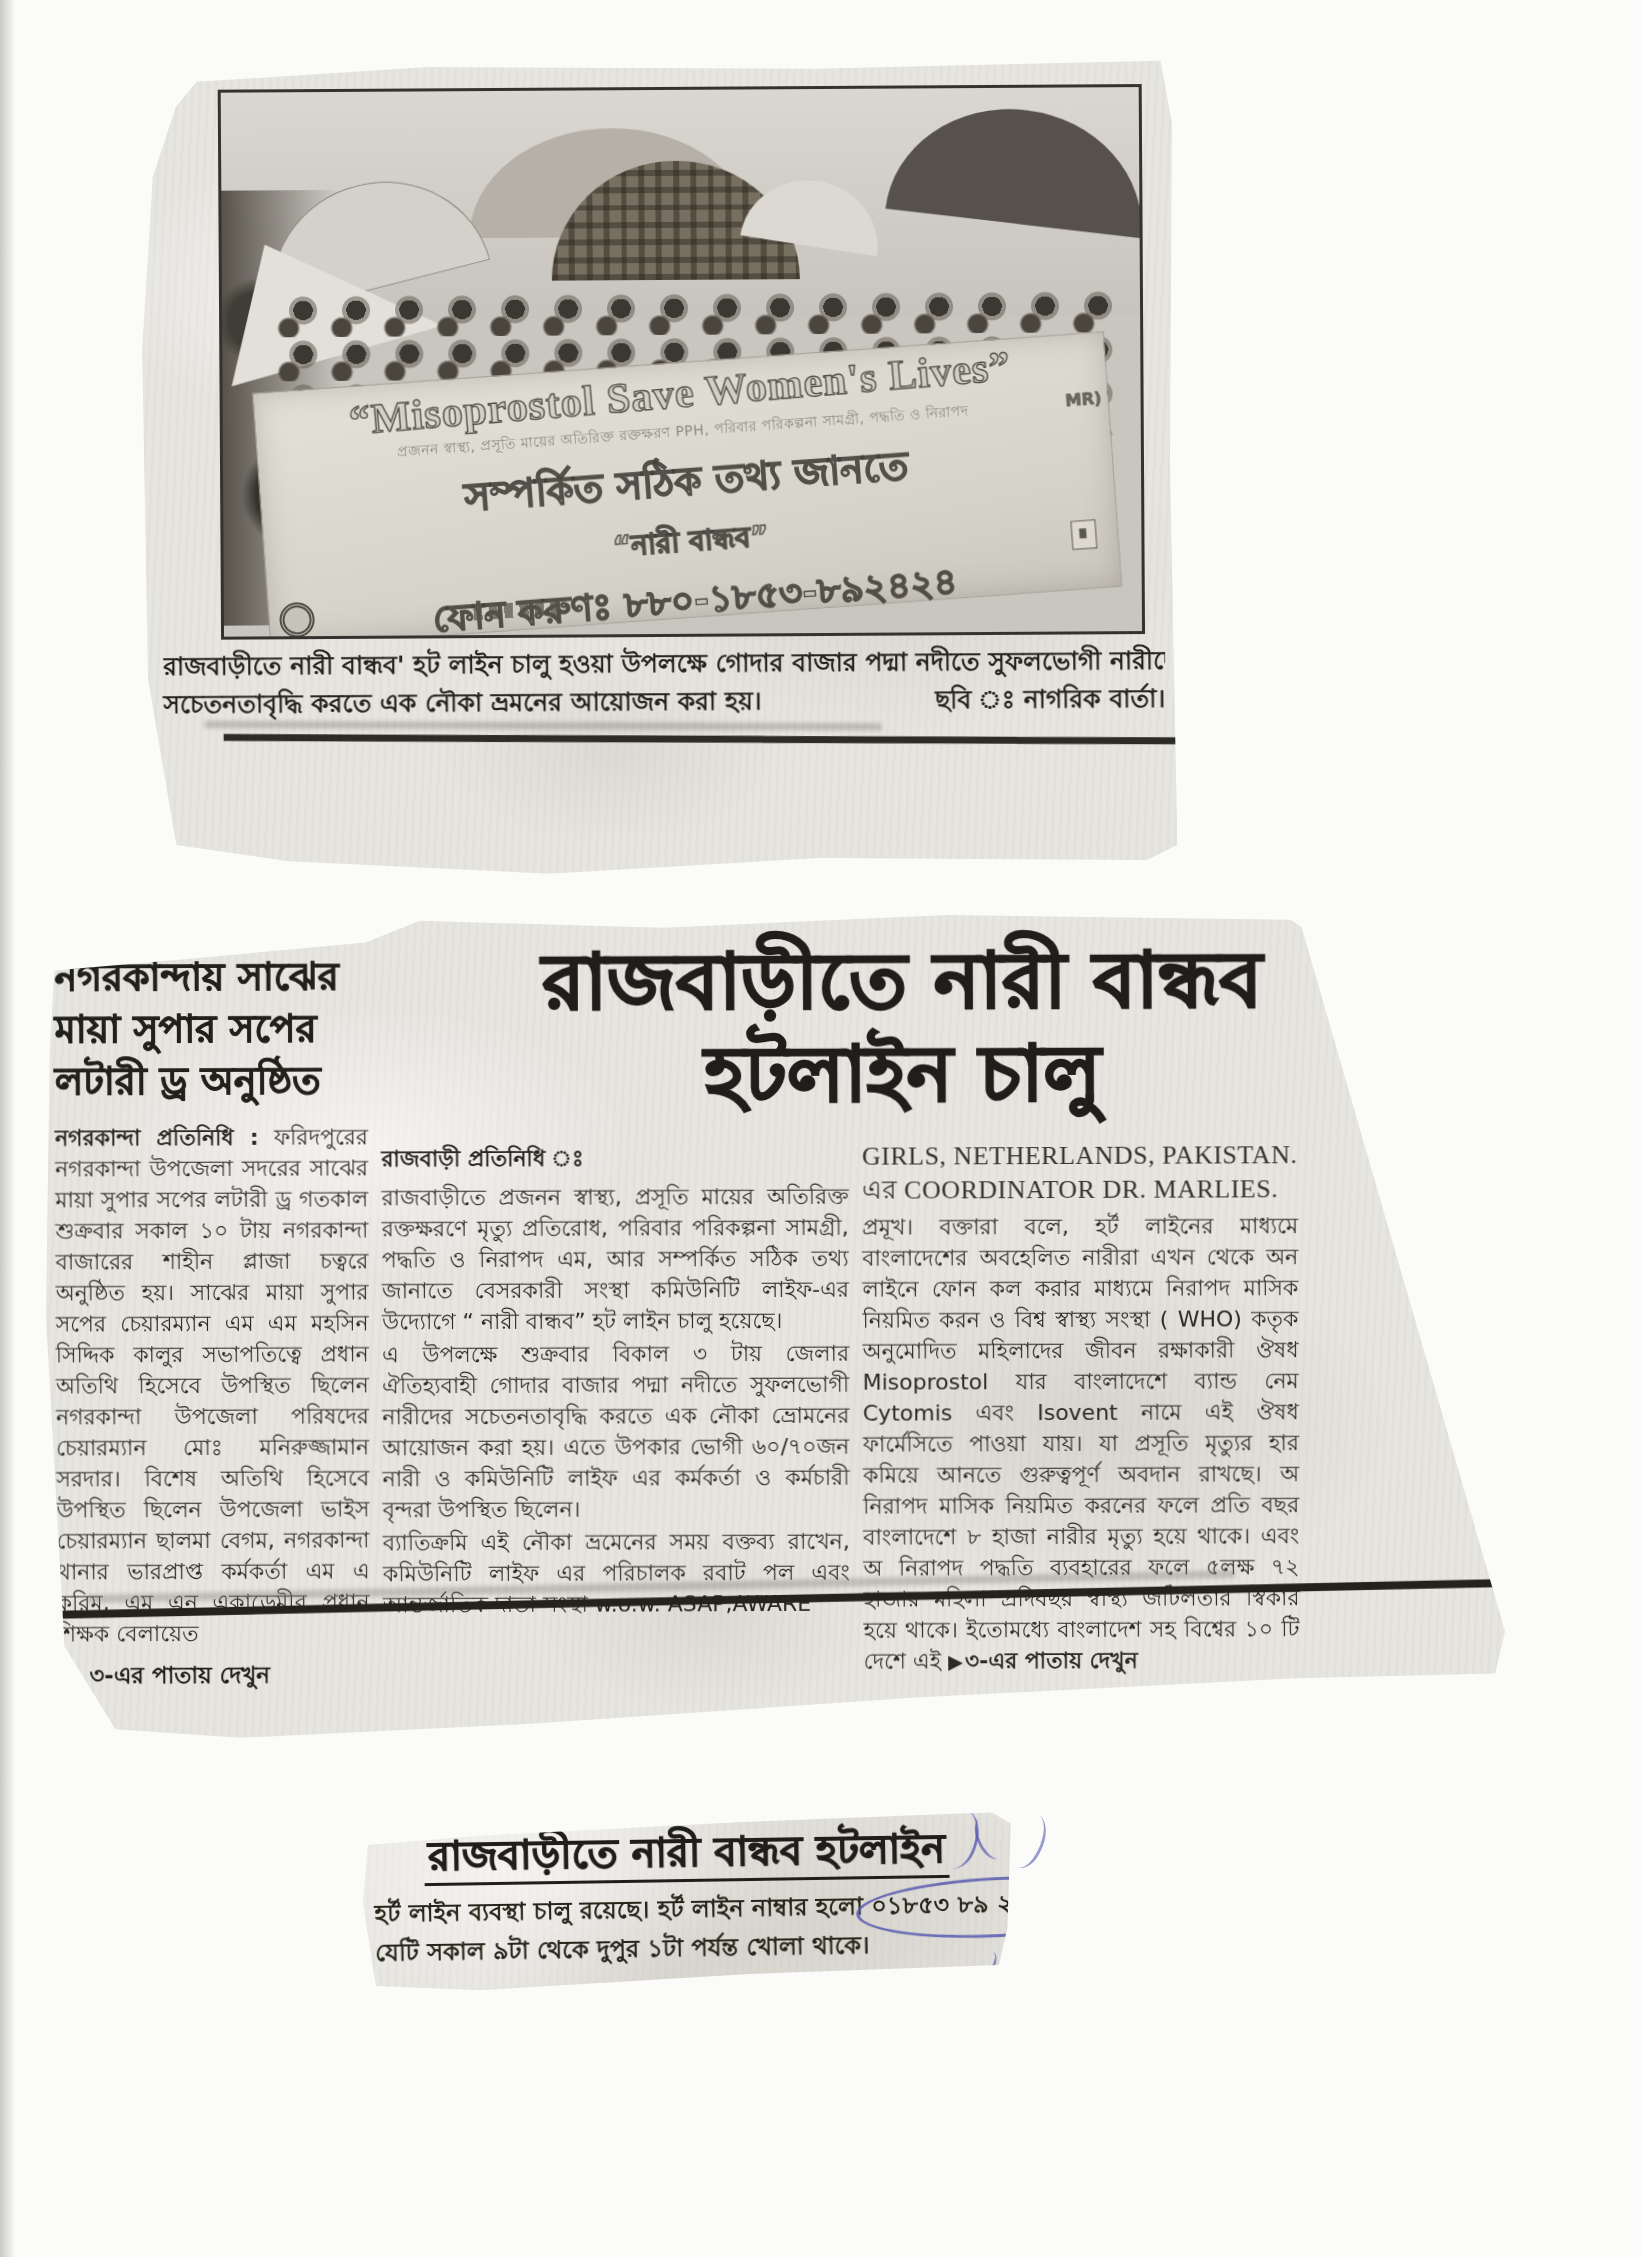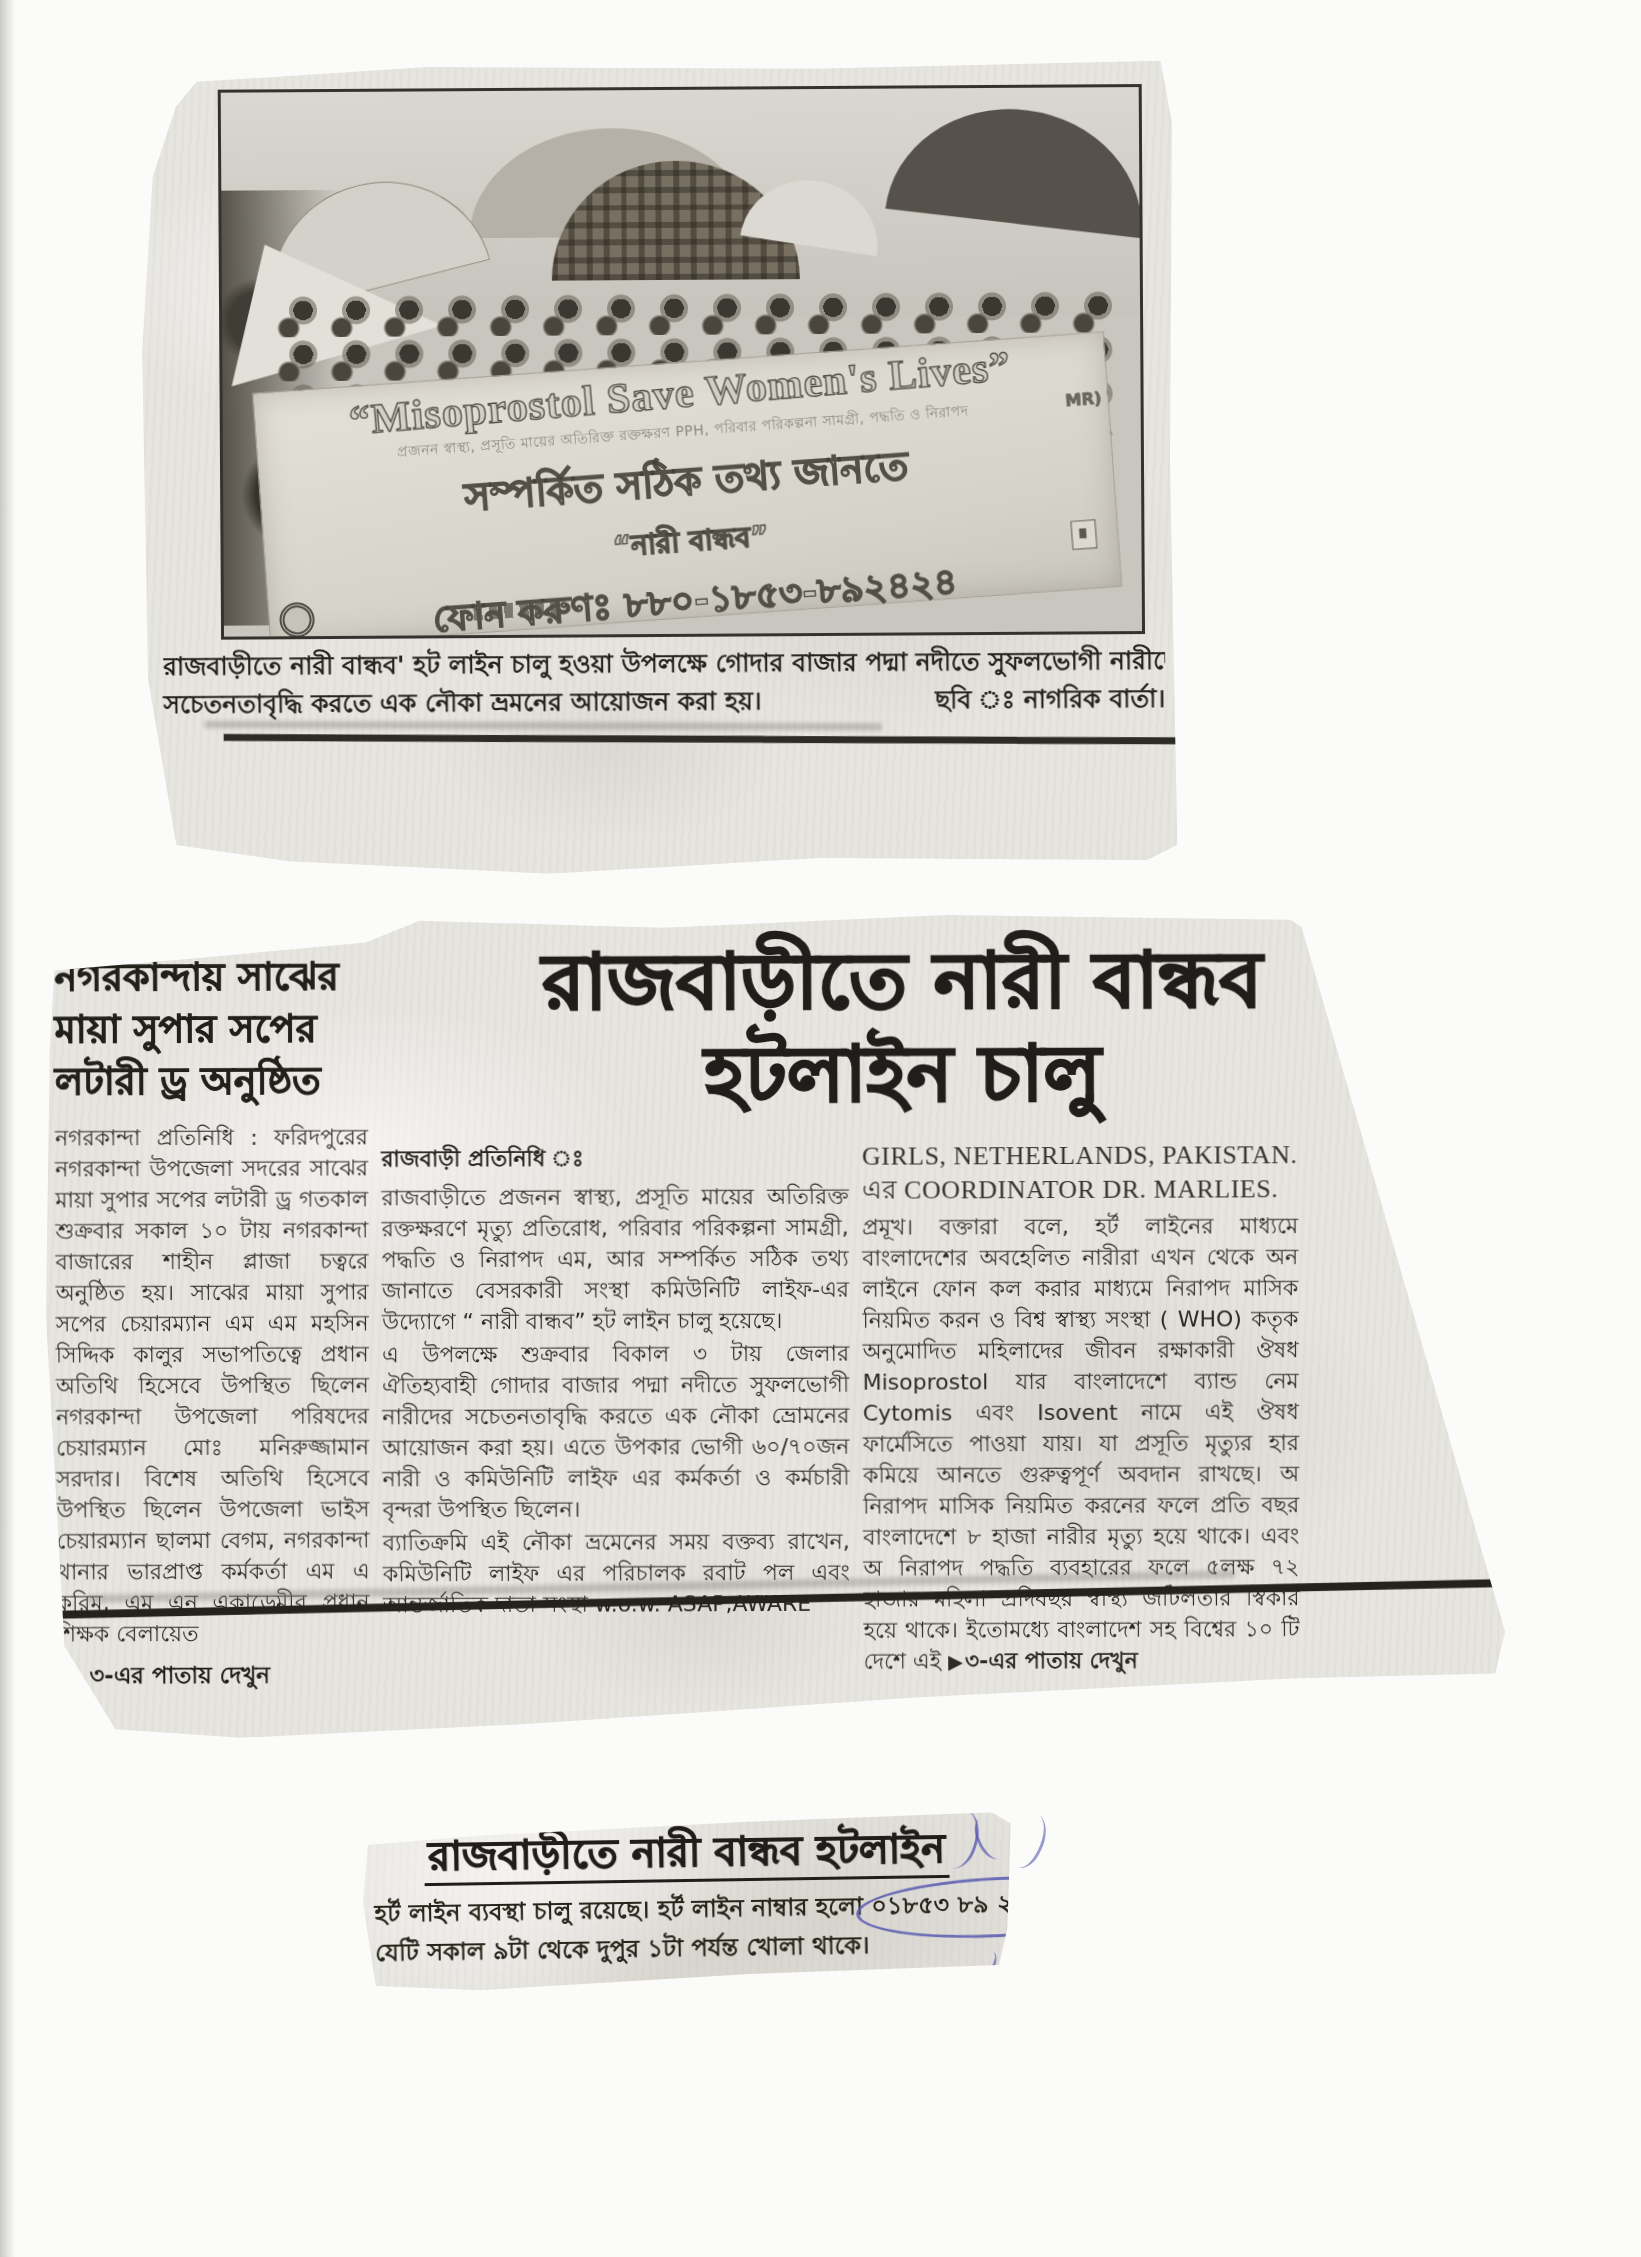--- a/index.html
+++ b/index.html
@@ -78,21 +78,21 @@
   
   #clip-article{left:46px;top:908px;width:1458px;height:835px;transform:rotate(-.2deg);
      clip-path:polygon(9.7px 60px,154px 48px,321px 33px,375px 11.6px,618px 19.3px,903px 7.7px,1246px 13.5px,
        1257px 21px,1458px 726px,1448px 768px,1250px 772px,869px 790px,483px 815px,193px 828px,
        68px 819px,17.4px 736px,0px 406px,4.8px 137px);}
   .lcol{position:absolute;left:9.7px;top:41px;width:313px;}
   .lc-head{margin:0 0 15.4px 0;font-size:38px;line-height:52px;font-weight:bold;color:#21201b;
      -webkit-text-stroke:0.8px #21201b;}
   .just{text-align:justify;}
   .lc-body,.mc-body,.rc-body{font-size:22px;line-height:31px;color:#2b2a24;margin:0;}
-  .lead{font-weight:normal;}
+  .lead{font-weight:bold;}
   .cont{margin:7.7px 0 0 7.7px;font-size:23px;font-weight:bold;color:#1f1e19;}
   .arr{font-size:19.3px;letter-spacing:1.9px;}
   .main-art{position:absolute;left:336px;top:27px;width:1118px;}
   .main-head{width:1043px;margin:0;text-align:center;font-size:77px;line-height:93px;font-weight:bold;
      color:#1f1e1a;-webkit-text-stroke:1.9px #1f1e1a;white-space:nowrap;}
   .two-col{display:flex;gap:13.5px;margin-top:19.3px;}
   .mcol{width:467px;}
   .byline{margin:0 0 3.9px 0;font-size:22px;font-weight:bold;}
   .mc-body{margin-bottom:1.9px;}
   .rcol{width:436px;}

